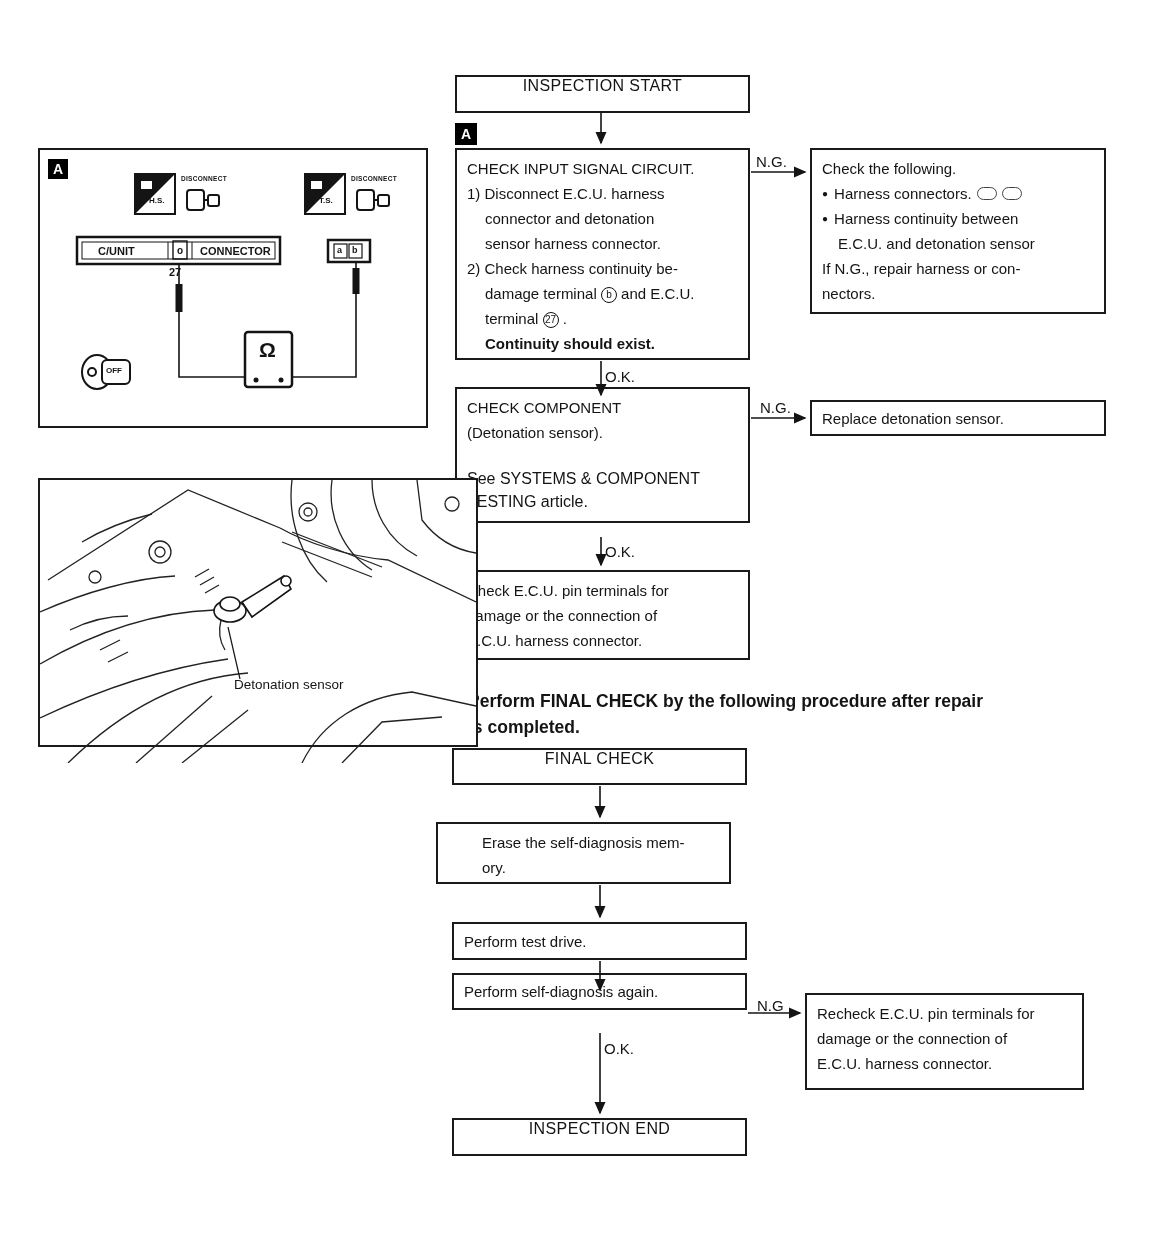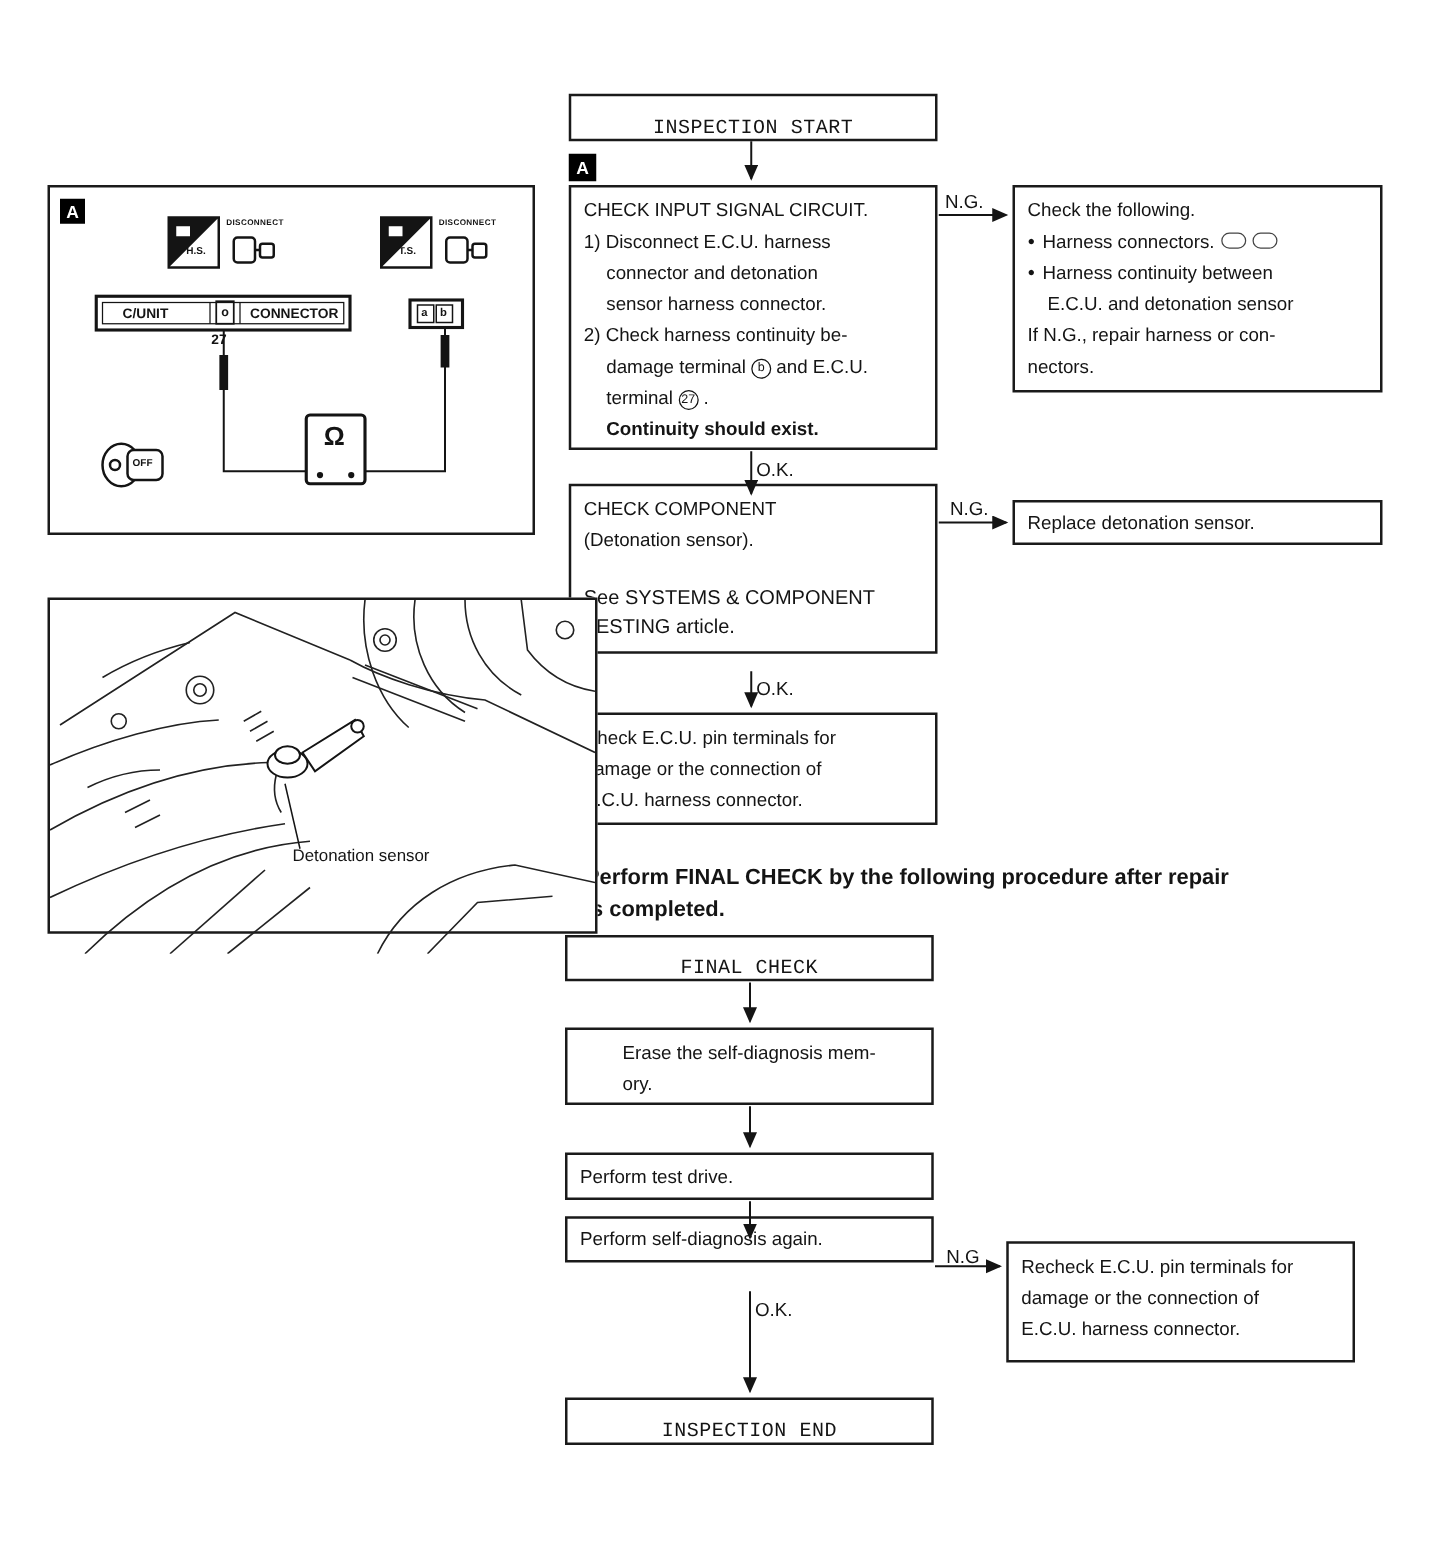--- a/index.html
+++ b/index.html
@@ -2,21 +2,21 @@
 <html><head>
 <meta charset="utf-8">
 <style>
   * { margin:0; padding:0; box-sizing:border-box; }
   html,body { background:#fff; }
   body {
     width:1149px; height:1234px; position:relative;
     font-family:"Liberation Sans", sans-serif; color:#141414;
   }
   .fbox { position:absolute; border:2px solid #1a1a1a; background:#fff; }
-  .center { display:flex; align-items:flex-end; justify-content:center;font-family:Liberation Mono, monospace; }
+  .center { display:flex; align-items:flex-start; justify-content:center; }
   .vcenter { display:flex; align-items:center; }
   .pad { padding:6px 10px; }
   .t15 { font-size:15px; }
   .t16 { font-size:16px; letter-spacing:.4px; }
   .line { font-size:15px; line-height:25px; white-space:nowrap; }
   .indent { margin-left:18px; }
   .indent2 { margin-left:16px; }
   .bold { font-weight:bold; }
   .lbl { position:absolute; font-size:15px; white-space:nowrap; }
   .ablk { position:absolute; width:22px; height:22px; background:#000; color:#fff;
@@ -103,21 +103,21 @@
 
 <div class="heading" style="left:468px; top:688px; width:660px;">
   <div>Perform FINAL CHECK by the following procedure after repair</div>
   <div>is completed.</div>
 </div>
 
 <div class="fbox center t16" style="left:452px; top:748px; width:295px; height:37px;">
   <span>FINAL CHECK</span>
 </div>
 
-<div class="fbox pad" style="left:452px; top:822px; width:295px; height:62px;padding-left:44px;">
+<div class="fbox pad" style="left:436px; top:822px; width:295px; height:62px;padding-left:44px;">
   <div class="line">Erase the self-diagnosis mem-</div>
   <div class="line">ory.</div>
 </div>
 
 <div class="fbox vcenter t15" style="left:452px; top:922px; width:295px; height:38px; padding-left:10px;">
   <span>Perform test drive.</span>
 </div>
 
 <div class="fbox vcenter t15" style="left:452px; top:973px; width:295px; height:37px; padding-left:10px;">
   <span>Perform self-diagnosis again.</span>

